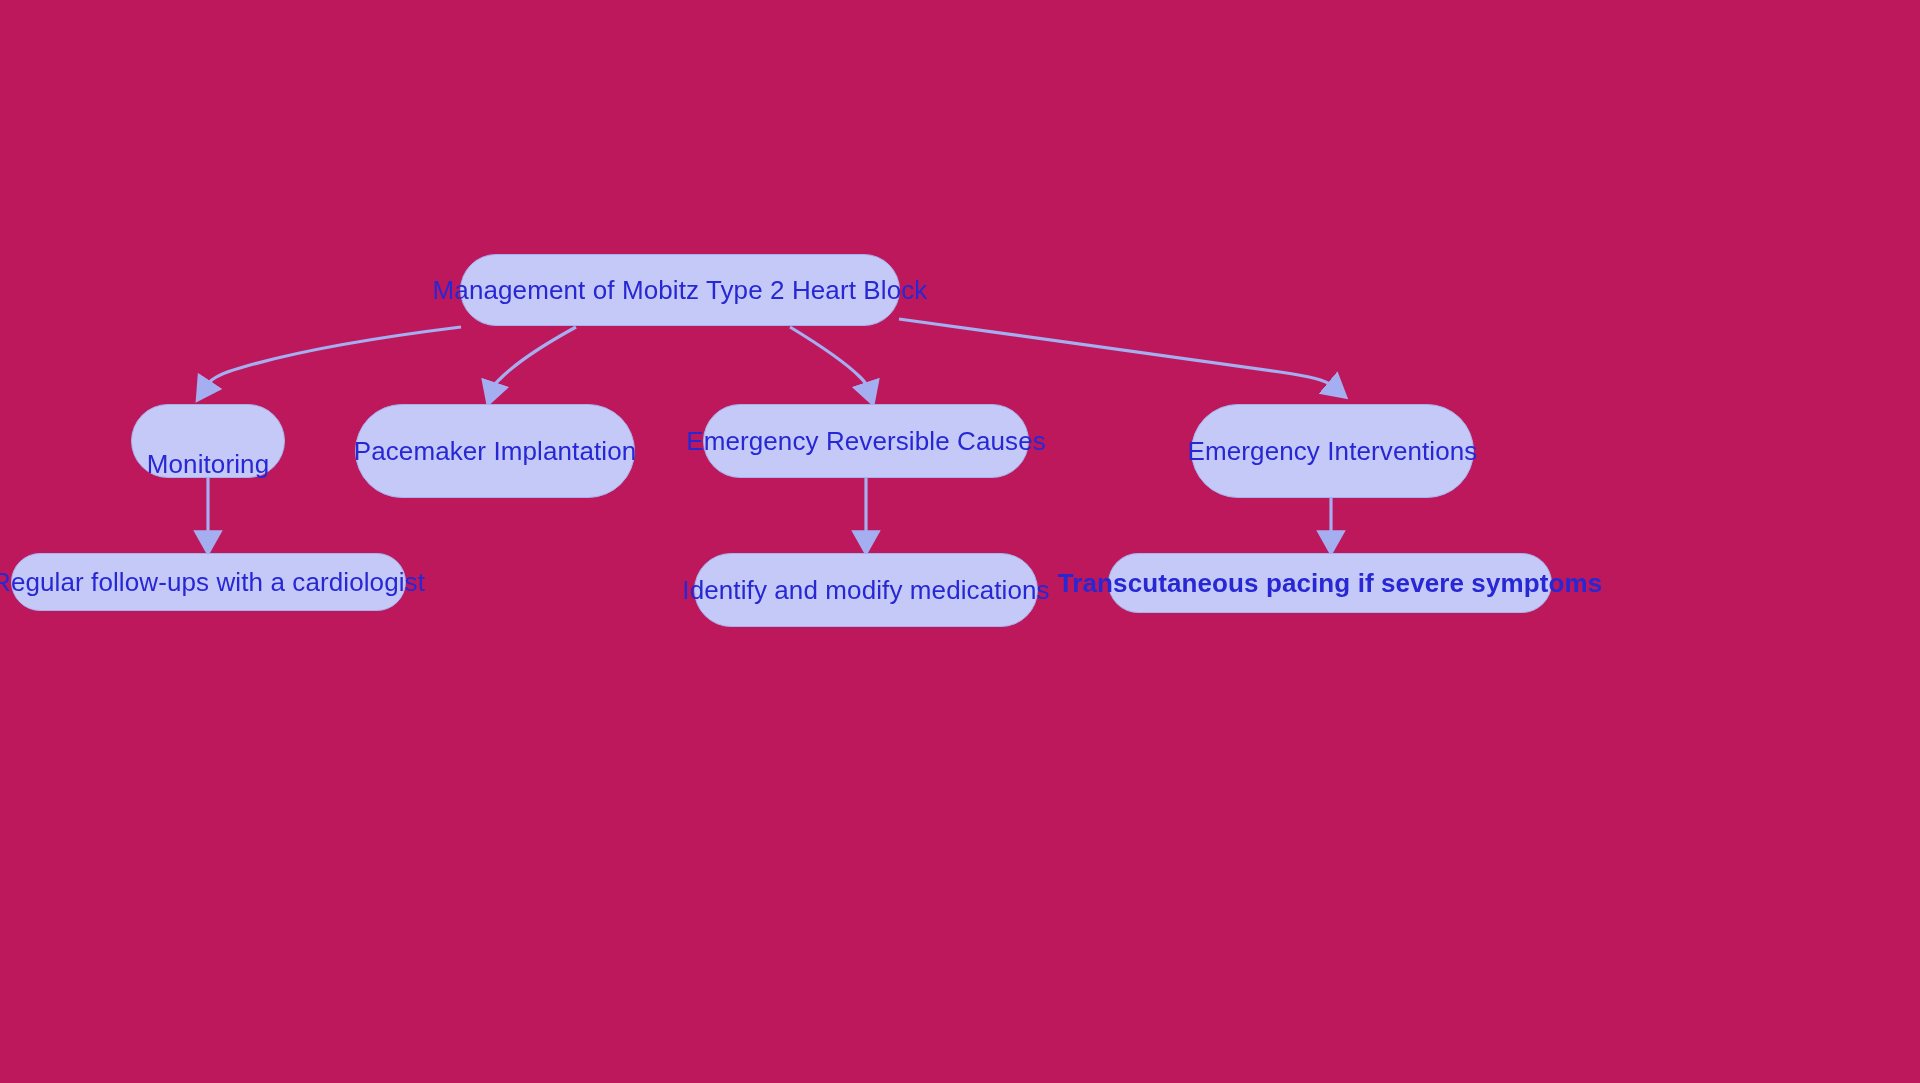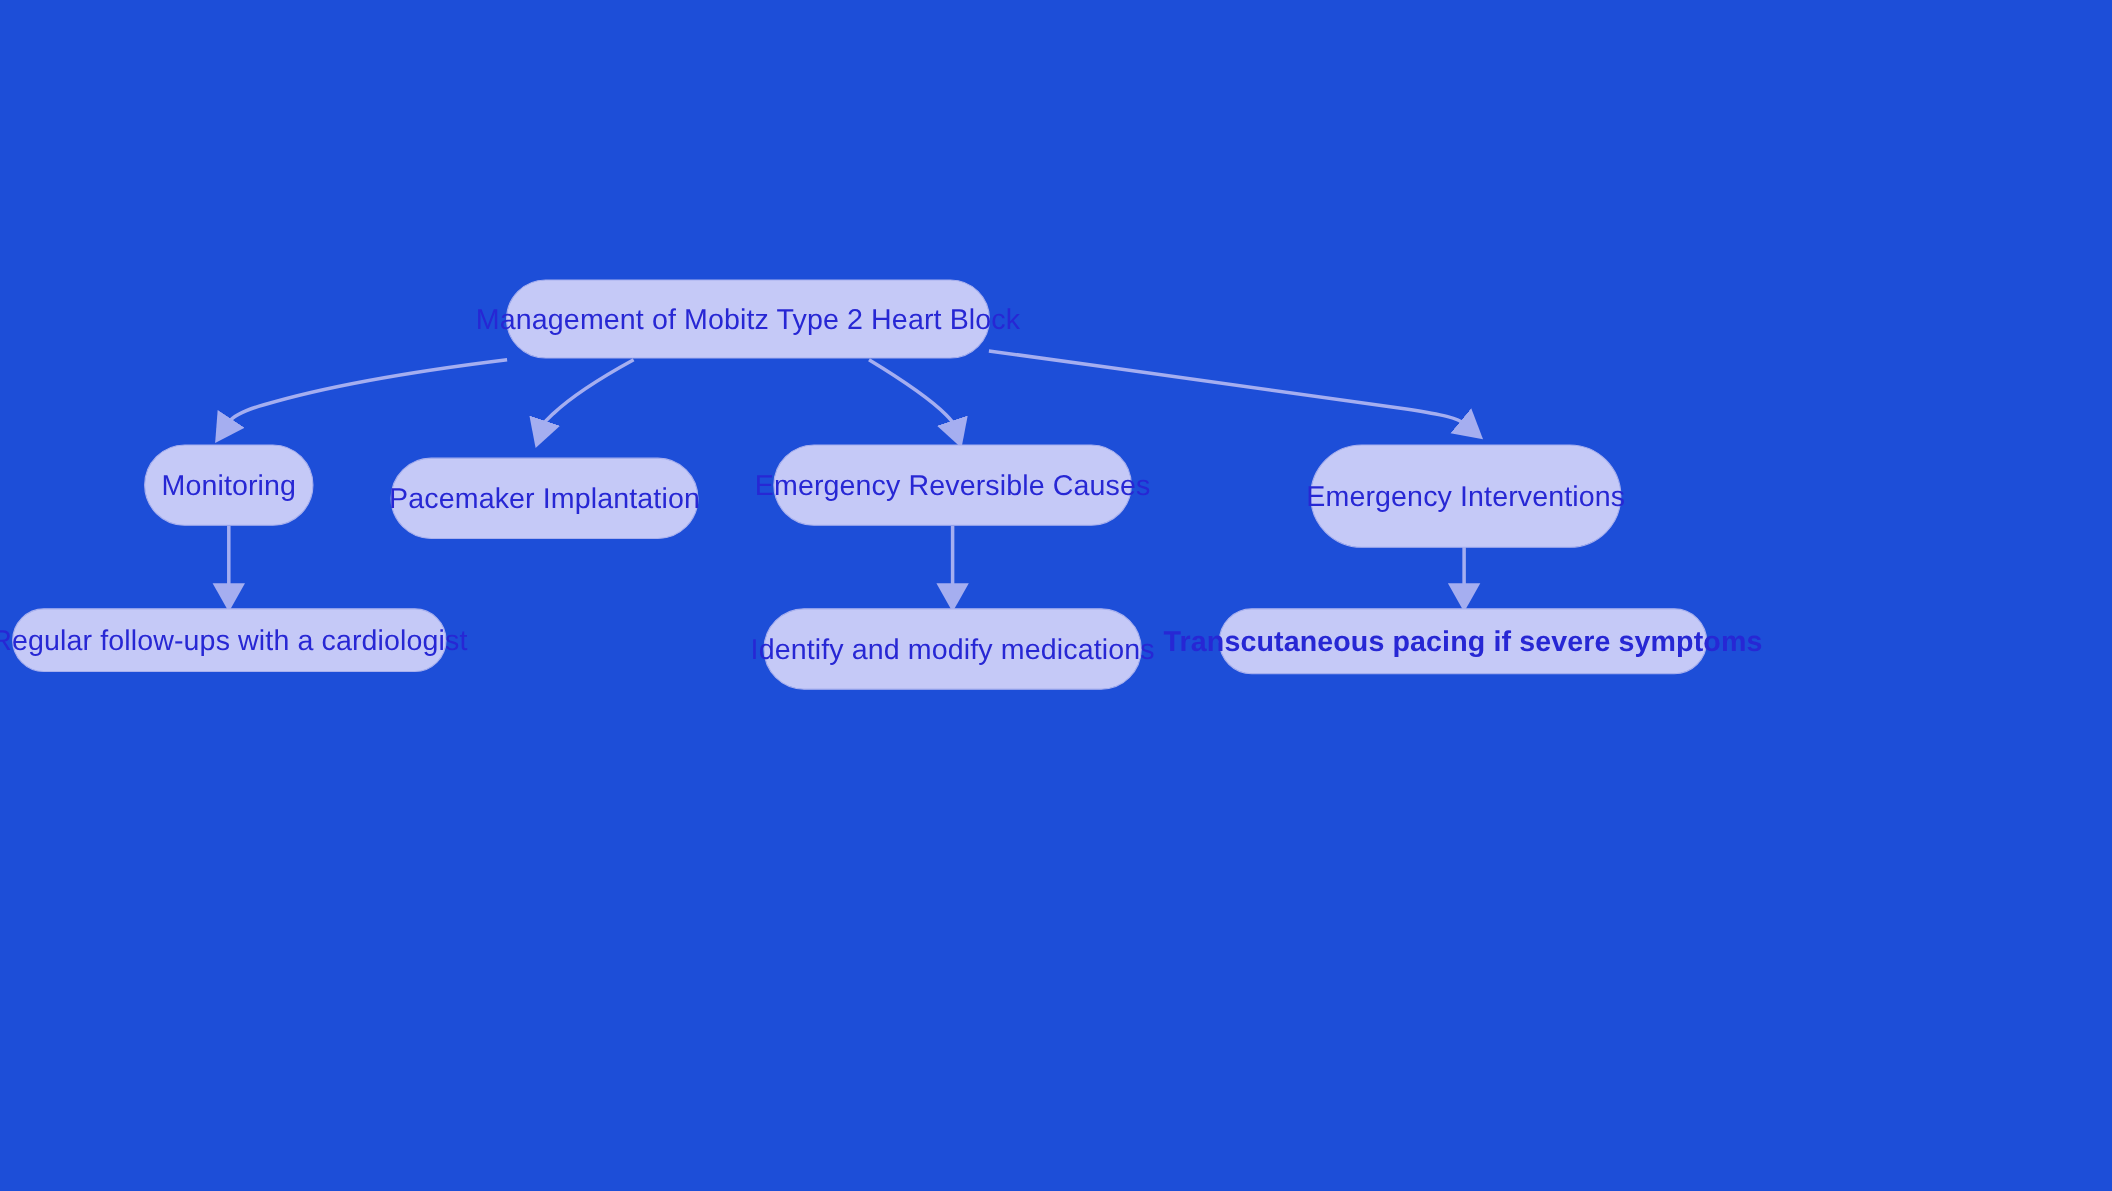--- a/index.html
+++ b/index.html
@@ -4,21 +4,21 @@
 <style>
   html, body {
     margin: 0;
     padding: 0;
     background: #ffffff;
   }
   #canvas {
     position: relative;
     width: 1920px;
     height: 1083px;
-    background: #1d4ed8;
+    background: #be185d;
     overflow: hidden;
     font-family: "Liberation Sans", sans-serif;
   }
   #edge-layer {
     position: absolute;
     left: 0;
     top: 0;
     width: 1920px;
     height: 1083px;
     pointer-events: none;
@@ -64,24 +64,24 @@
         <path d="M 208,478 L 208,534" fill="none" stroke="#a5aef0" stroke-width="3.2" stroke-linecap="butt" marker-end="url(#arrow)"></path>
         <path d="M 866,478 L 866,534" fill="none" stroke="#a5aef0" stroke-width="3.2" stroke-linecap="butt" marker-end="url(#arrow)"></path>
         <path d="M 1331,478 L 1331,534" fill="none" stroke="#a5aef0" stroke-width="3.2" stroke-linecap="butt" marker-end="url(#arrow)"></path>
       </g>
   </svg>
 
   <div id="nodes-group">
       <div class="node" style="left: 460px; top: 254px; width: 440px; height: 72px; background: rgb(197, 201, 247); border-color: rgb(168, 176, 238); color: rgb(39, 39, 212);">
         <span class="node-label">Management of Mobitz Type 2 Heart Block</span>
       </div>
-      <div class="node" style="left: 131px; top: 404px; width: 154px; height: 74px; background: rgb(197, 201, 247); border-color: rgb(168, 176, 238); color: rgb(39, 39, 212);">
+      <div class="node" style="left: 131px; top: 404px; width: 154px; height: 74px; background: rgb(197, 201, 247); border-color: rgb(168, 176, 238); color: rgb(39, 39, 212); align-items: flex-end;">
         <span class="node-label">Monitoring</span>
       </div>
-      <div class="node" style="left: 355px; top: 404px; width: 280px; height: 74px; background: rgb(197, 201, 247); border-color: rgb(168, 176, 238); color: rgb(39, 39, 212); margin-top: 12px;">
+      <div class="node" style="left: 355px; top: 404px; width: 280px; height: 94px; background: rgb(197, 201, 247); border-color: rgb(168, 176, 238); color: rgb(39, 39, 212);">
         <span class="node-label">Pacemaker Implantation</span>
       </div>
       <div class="node" style="left: 703px; top: 404px; width: 326px; height: 74px; background: rgb(197, 201, 247); border-color: rgb(168, 176, 238); color: rgb(39, 39, 212);">
         <span class="node-label">Emergency Reversible Causes</span>
       </div>
       <div class="node" style="left: 1191px; top: 404px; width: 283px; height: 94px; background: rgb(197, 201, 247); border-color: rgb(168, 176, 238); color: rgb(39, 39, 212);">
         <span class="node-label">Emergency Interventions</span>
       </div>
       <div class="node" style="left: 11px; top: 553px; width: 395px; height: 58px; background: rgb(197, 201, 247); border-color: rgb(168, 176, 238); color: rgb(39, 39, 212);">
         <span class="node-label">Regular follow-ups with a cardiologist</span>

